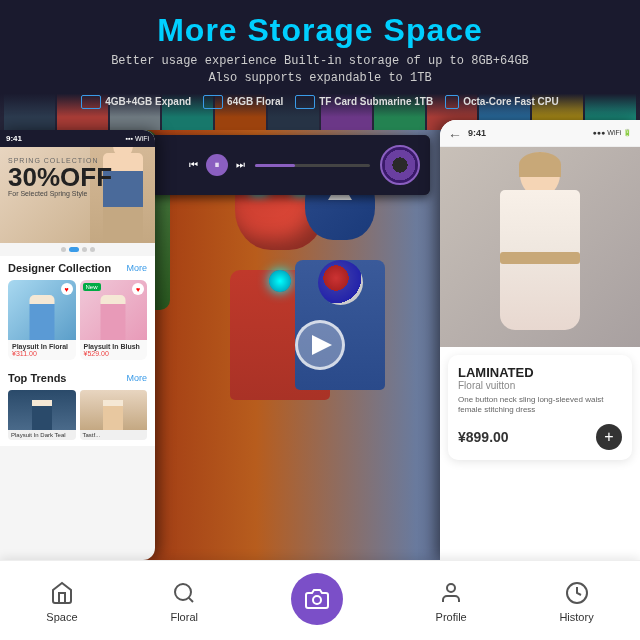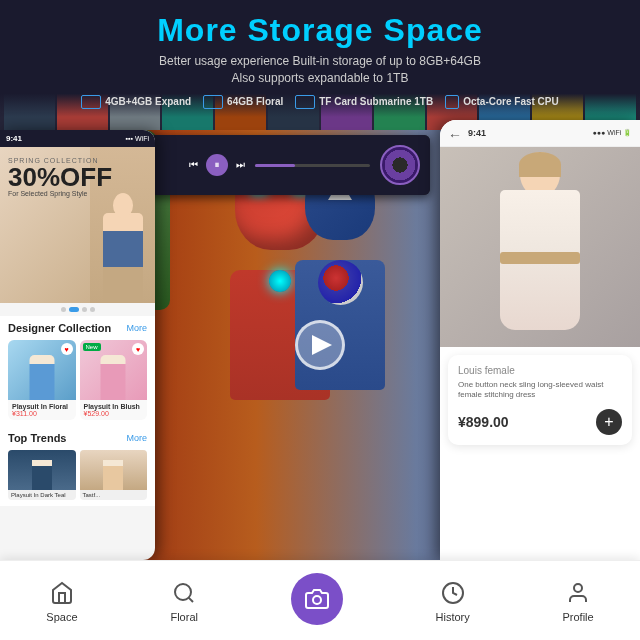--- a/index.html
+++ b/index.html
@@ -48,20 +48,21 @@
       color: #00cfff;
       letter-spacing: 1px;
       margin-bottom: 4px;
     }
 
     .subtitle {
       font-size: 12px;
       color: #ccc;
       line-height: 1.4;
       margin-bottom: 8px;
+      font-family: Liberation Mono, monospace;
     }
 
     .features-bar {
       display: flex;
       justify-content: center;
       align-items: center;
       gap: 12px;
       flex-wrap: wrap;
     }
 
@@ -137,21 +138,21 @@
       display: flex;
       justify-content: space-between;
       align-items: center;
       font-size: 8px;
       color: white;
     }
 
     .spring-banner {
       background: linear-gradient(135deg, #e8d5c0 0%, #c4a882 100%);
       padding: 10px 8px;
-      height: 156px;
+      height: 96px;
       display: flex;
       align-items: flex-start;
       justify-content: space-between;
       position: relative;
     }
 
     .spring-text {
       z-index: 2;
     }
 
@@ -760,21 +761,22 @@
 
         <div style="width:42px;height:25px;background:#c8a878;border-radius:50% 50% 0 0;position:absolute;top:0;left:50%;transform:translateX(-50%);"></div>
 
         <div style="width:80px;height:140px;background:linear-gradient(to bottom, #f8f0e8 0%, #f0e8e0 40%, #e8d8d0 100%);position:absolute;top:38px;left:50%;transform:translateX(-50%);border-radius:5px 5px 15px 15px;"></div>
 
         <div style="width:80px;height:12px;background:#c8a878;position:absolute;top:100px;left:50%;transform:translateX(-50%);border-radius:3px;"></div>
       </div>
     </div>
 
     <div class="product-detail-card">
-      <div class="product-detail-brand">Louis female</div>
+      <div class="product-detail-name">LAMINATED</div>
+      <div class="product-detail-brand">Floral vuitton</div>
       <div class="product-detail-desc">One button neck sling long-sleeved waist female stitching dress</div>
       <div class="product-detail-footer">
         <div class="product-detail-price">¥899.00</div>
         <div class="add-to-cart">+</div>
       </div>
     </div>
   </div>
 
 </div>
 
@@ -802,28 +804,28 @@
       <svg width="24" height="24" viewBox="0 0 24 24" fill="none" stroke="white" stroke-width="2">
         <path d="M23 19a2 2 0 0 1-2 2H3a2 2 0 0 1-2-2V8a2 2 0 0 1 2-2h4l2-3h6l2 3h4a2 2 0 0 1 2 2z"></path>
         <circle cx="12" cy="13" r="4"></circle>
       </svg>
     </div>
     <span class="nav-label"></span>
   </div>
   <div class="nav-item">
     <div class="nav-icon">
       <svg width="24" height="24" viewBox="0 0 24 24" fill="none" stroke="#555" stroke-width="2">
+        <path d="M20 21v-2a4 4 0 0 0-4-4H8a4 4 0 0 0-4 4v2"></path>
+        <circle cx="12" cy="7" r="4"></circle>
+      </svg>
+    </div>
+    <span class="nav-label">Profile</span>
+  </div>
+  <div class="nav-item">
+    <div class="nav-icon">
+      <svg width="24" height="24" viewBox="0 0 24 24" fill="none" stroke="#555" stroke-width="2">
         <circle cx="12" cy="12" r="10"></circle>
         <polyline points="12 6 12 12 16 14"></polyline>
       </svg>
     </div>
     <span class="nav-label">History</span>
   </div>
-  <div class="nav-item">
-    <div class="nav-icon">
-      <svg width="24" height="24" viewBox="0 0 24 24" fill="none" stroke="#555" stroke-width="2">
-        <path d="M20 21v-2a4 4 0 0 0-4-4H8a4 4 0 0 0-4 4v2"></path>
-        <circle cx="12" cy="7" r="4"></circle>
-      </svg>
-    </div>
-    <span class="nav-label">Profile</span>
-  </div>
 </div>
 
 </body></html>

